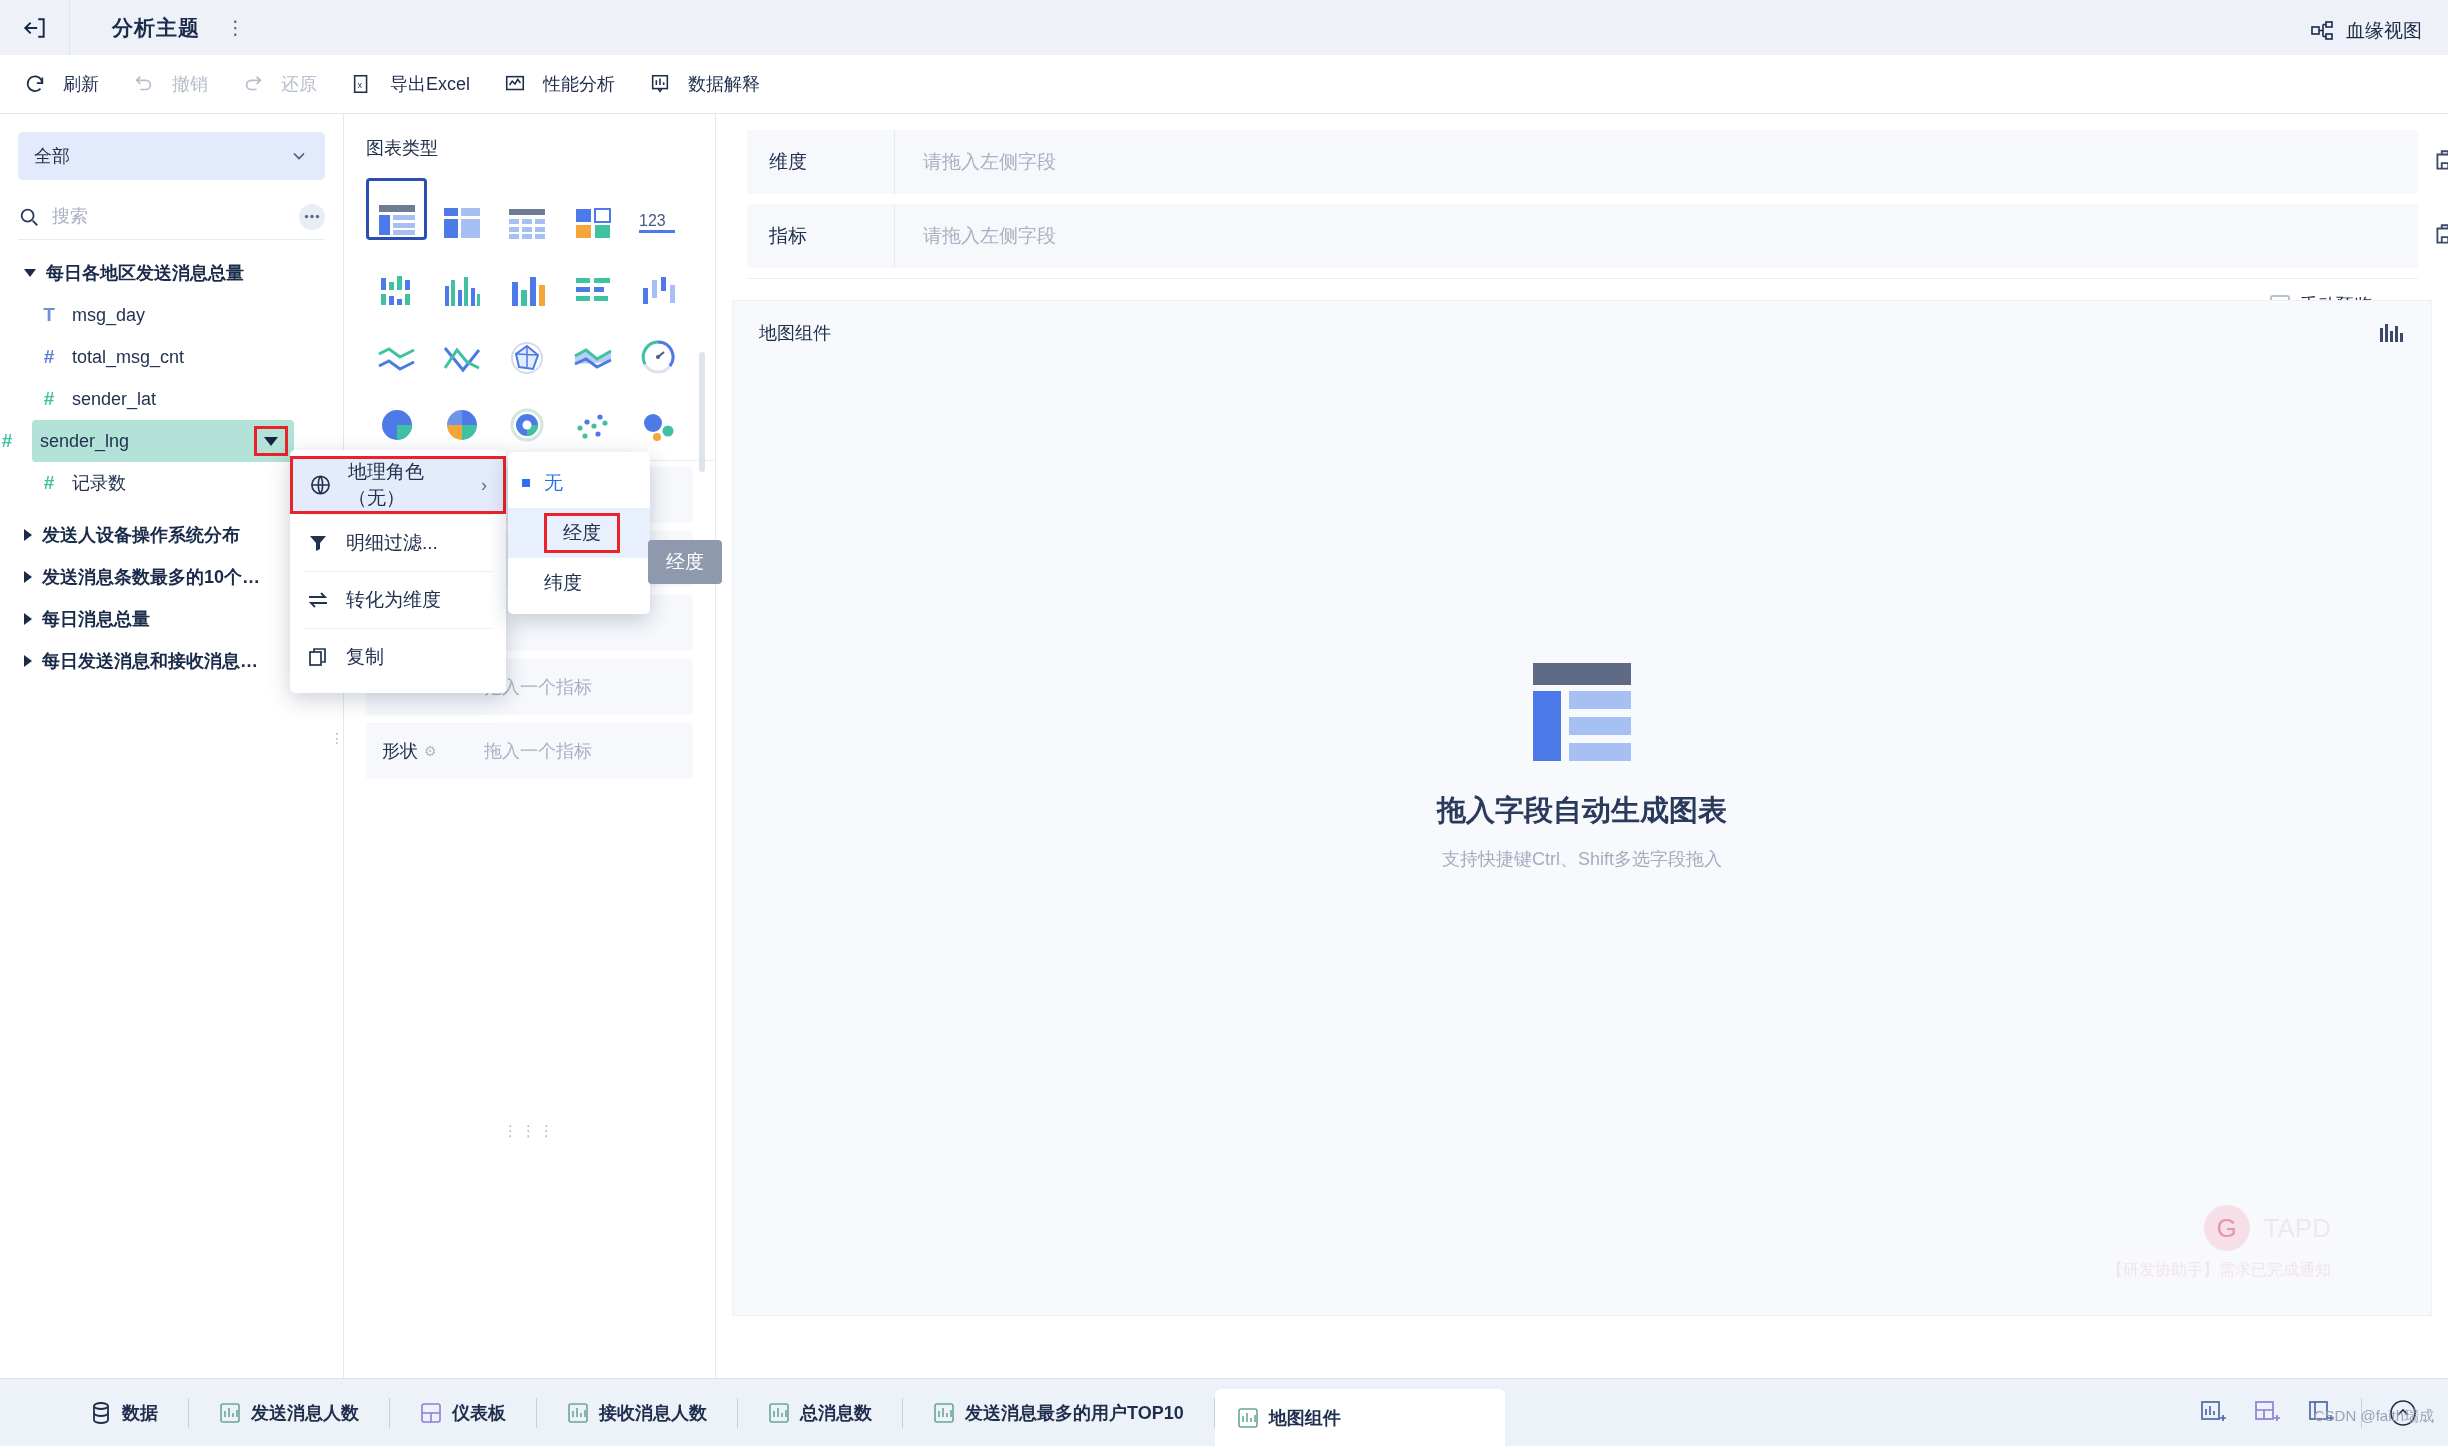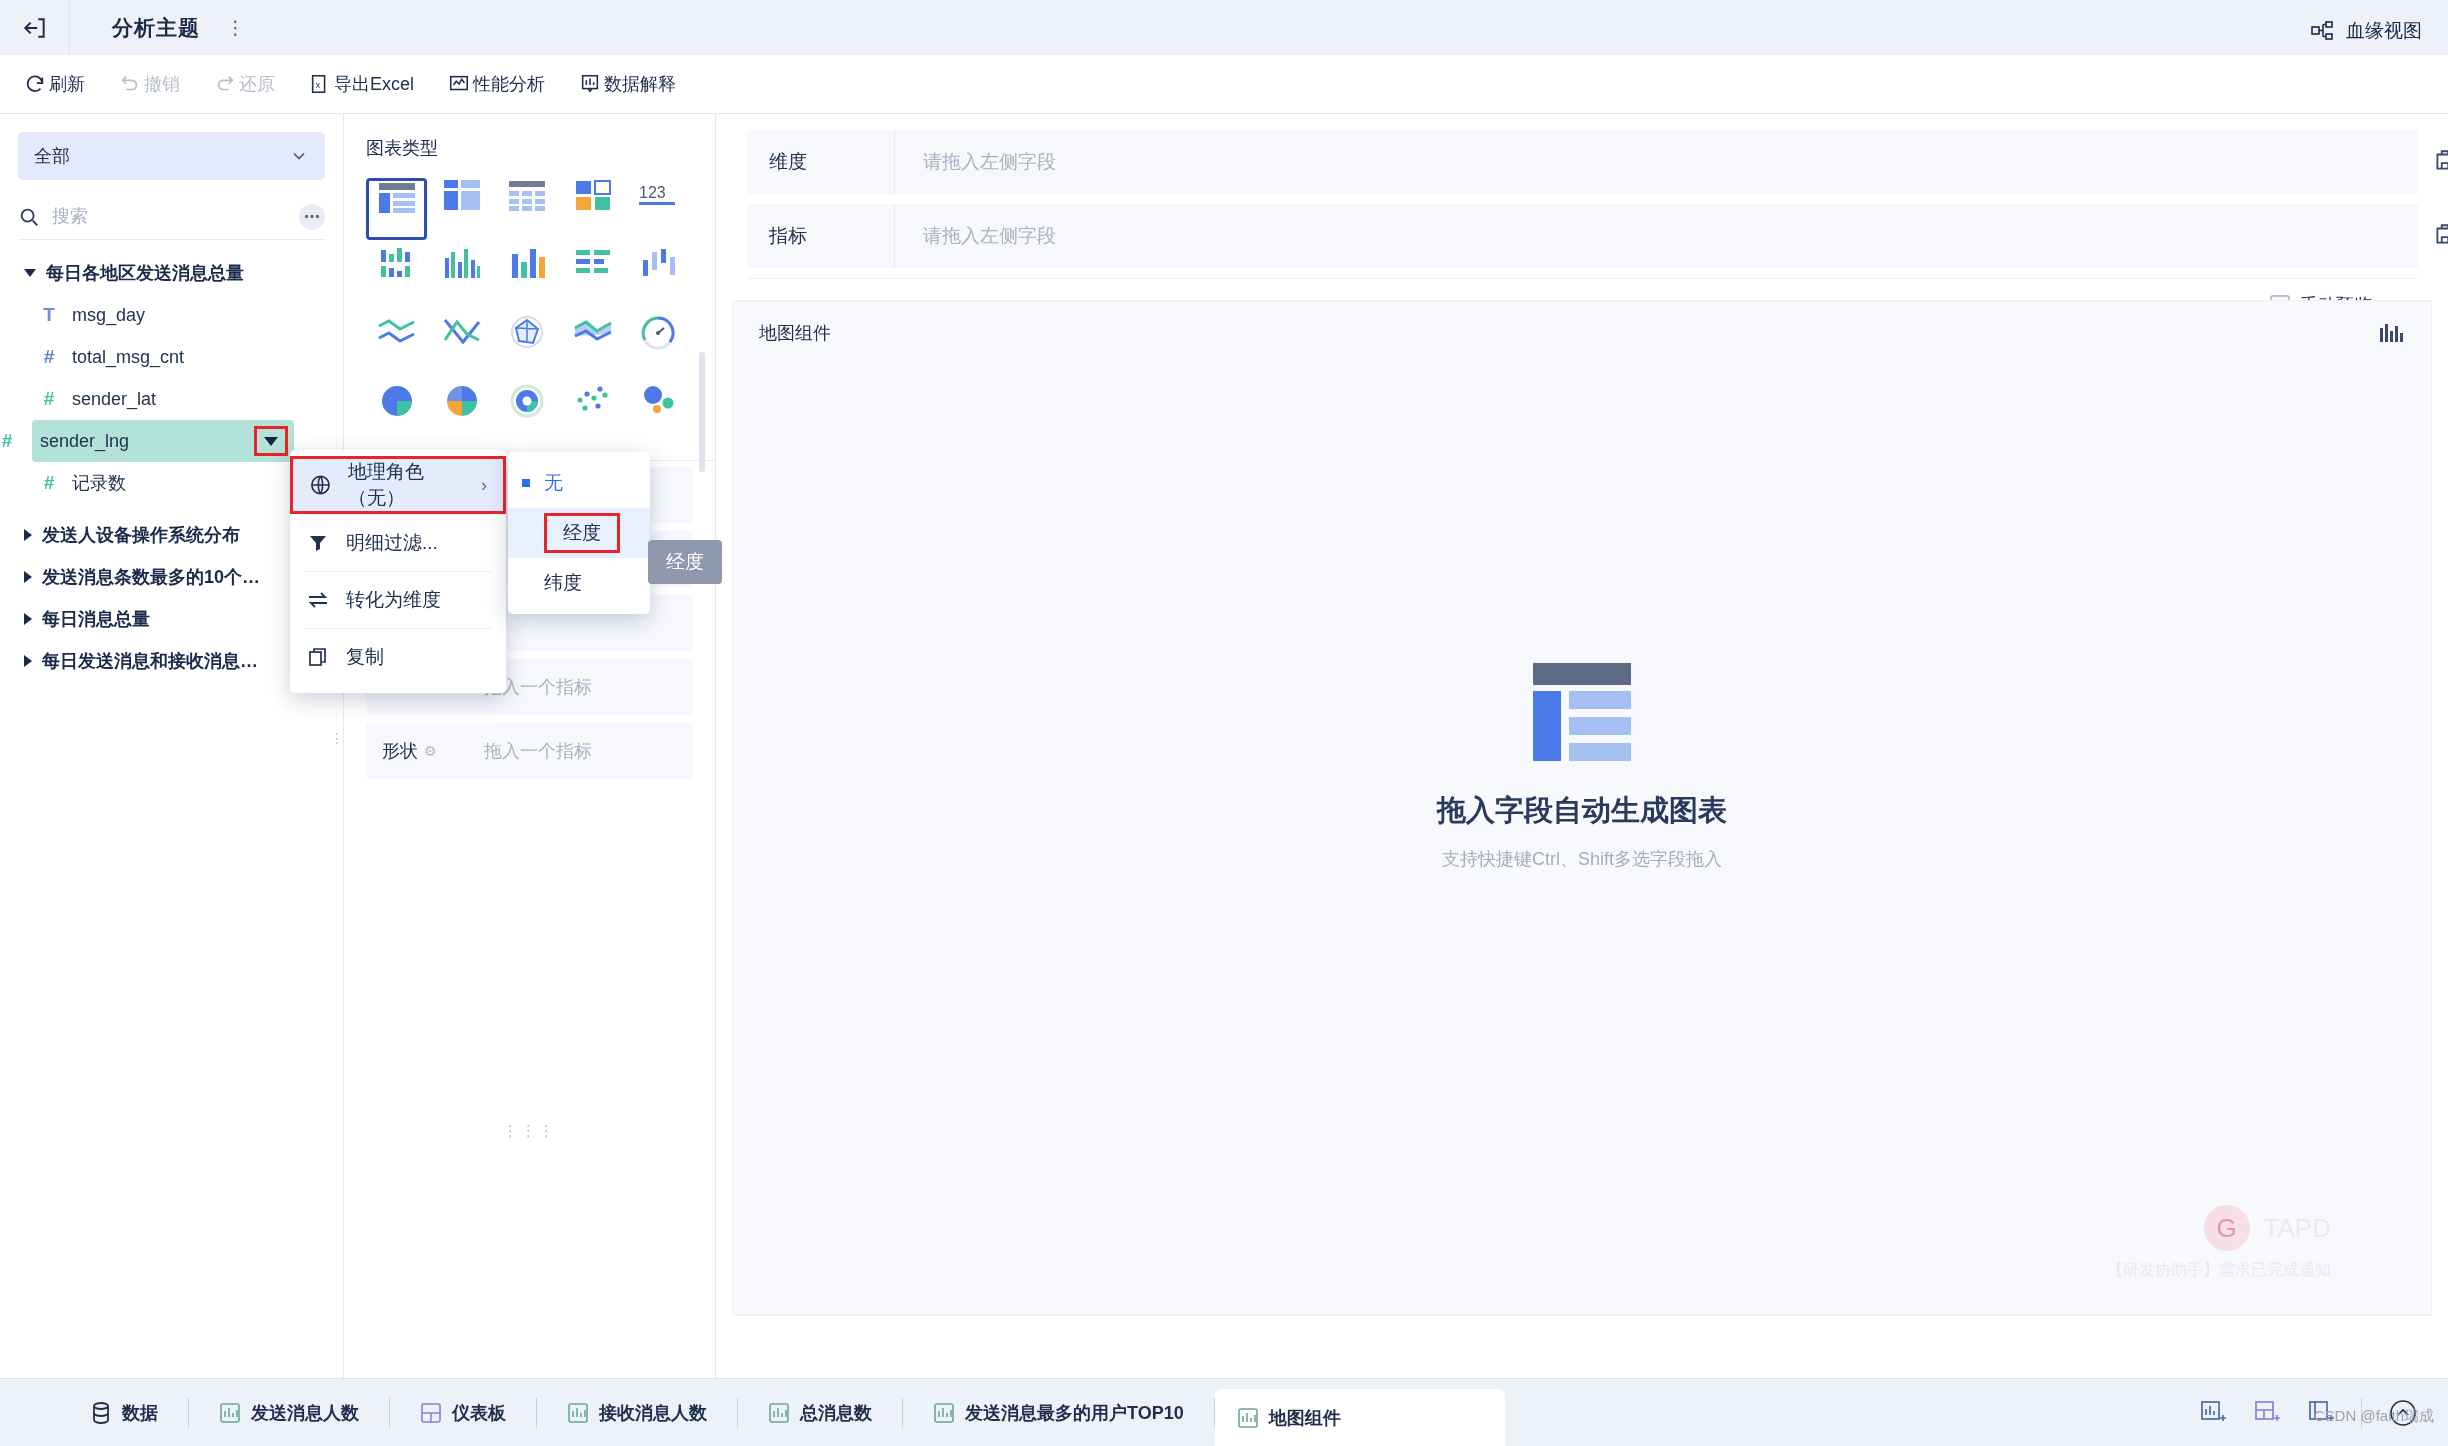--- a/index.html
+++ b/index.html
@@ -30,21 +30,21 @@
     position: absolute; right: 26px; top: 0; height: 62px;
     display: flex; align-items: center; gap: 12px; font-size: 19px; color: #1a2b4a;
   }
 
   
   .toolbar {
     position: absolute; left: 0; top: 55px; width: 2448px; height: 59px;
     background: #ffffff; border-bottom: 1px solid #e4e8f0;
     display: flex; align-items: center; padding-left: 24px; gap: 34px;
   }
-  .tool-item { display: flex; align-items: center; gap: 3px; font-size: 18px; color: #1f2e4d; }
+  .tool-item { display: flex; align-items: center; gap: 17px; font-size: 18px; color: #1f2e4d; }
   .tool-item.disabled { color: #b6bdcc; }
 
   
   .leftpanel {
     position: absolute; left: 0; top: 114px; width: 344px; height: 1264px;
     background: #ffffff; border-right: 1px solid #e4e8f0;
   }
   .allbtn {
     margin: 18px 18px 0 18px; height: 48px; background: #e2eafb; border-radius: 5px;
     display: flex; align-items: center; justify-content: space-between; padding: 0 16px;
@@ -94,21 +94,21 @@
   
   .configpanel {
     position: absolute; left: 344px; top: 114px; width: 372px; height: 1264px;
     background: #ffffff; border-right: 1px solid #e4e8f0;
   }
   .cfg-title { font-size: 18px; color: #1f2e4d; padding: 22px 0 10px 22px; }
   .charticons {
     display: grid; grid-template-columns: repeat(5, 1fr); gap: 6px 4px;
     padding: 8px 26px 12px 22px; position: relative;
   }
-  .ci { height: 62px; display:flex; align-items:flex-start; justify-content:center; border-radius:4px; }
+  .ci { height: 62px; display:flex; align-items:flex-end; justify-content:center; border-radius:4px; }
   .ci.sel { border: 3px solid #2b4fb0; }
   .cfg-scrollbar {
     position: absolute; right: 10px; top: 182px; width: 6px; height: 120px;
     background: #dfe3ea; border-radius: 3px;
   }
   .cfg-divider { height:1px; background:#e9edf3; margin: 4px 0 0 0; }
 
   .enc-rows { padding: 6px 22px 0 22px; }
   .enc-row {
     display:flex; align-items:center; height: 56px; background:#f6f8fc; margin-bottom: 8px; border-radius:3px;

